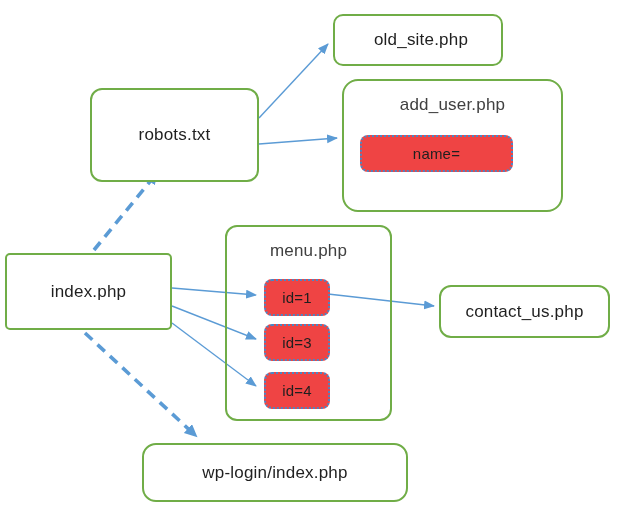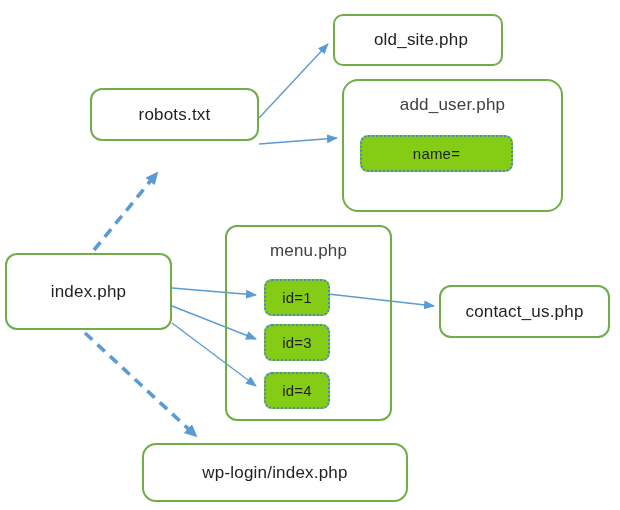--- a/index.html
+++ b/index.html
@@ -41,21 +41,21 @@
     position: absolute;
     left: 0; right: 0;
     top: 14px;
     text-align: center;
     font-size: 17px;
     color: #404040;
   }
   .param {
     position: absolute;
     box-sizing: border-box;
-    background: #84cc16;
+    background: #ef4444;
     border: 2px dotted #4a86c5;
     border-radius: 8px;
     display: flex;
     align-items: center;
     justify-content: center;
     font-size: 15px;
     color: #1f1f1f;
     text-align: center;
   }
 </style>
@@ -78,25 +78,25 @@
     <line x1="85" y1="333" x2="196" y2="436" stroke="#5B9BD5" stroke-width="3.6" stroke-dasharray="10 7" marker-end="url(#ahBig)"></line>
 
     <line x1="259" y1="118" x2="328" y2="44" stroke="#5B9BD5" stroke-width="1.4" marker-end="url(#ah)"></line>
     <line x1="259" y1="144" x2="337" y2="138" stroke="#5B9BD5" stroke-width="1.4" marker-end="url(#ah)"></line>
     <line x1="172" y1="288" x2="256" y2="295" stroke="#5B9BD5" stroke-width="1.4" marker-end="url(#ah)"></line>
     <line x1="172" y1="306" x2="256" y2="339" stroke="#5B9BD5" stroke-width="1.4" marker-end="url(#ah)"></line>
     <line x1="172" y1="323" x2="256" y2="386" stroke="#5B9BD5" stroke-width="1.4" marker-end="url(#ah)"></line>
     <line x1="328" y1="294" x2="434" y2="306" stroke="#5B9BD5" stroke-width="1.4" marker-end="url(#ah)"></line>
   </svg>
 
-  <div class="node" style="left:5px; top:253px; width:167px; height:77px; border-radius:12px;">
+  <div class="node" style="left:5px; top:253px; width:167px; height:77px; border-radius:5px;">
     <span>index.php</span>
   </div>
 
-  <div class="node" style="left:90px; top:88px; width:169px; height:53px; border-radius:12px;">
+  <div class="node" style="left:90px; top:88px; width:169px; height:94px; border-radius:12px;">
     <span>robots.txt</span>
   </div>
 
   <div class="node" style="left:333px; top:14px; width:170px; height:52px; border-radius:10px;padding-left:6px;">
     <span>old_site.php</span>
   </div>
 
   <div class="node container" style="left:342px; top:79px; width:221px; height:133px; border-radius:16px; background:#ffffff;">
     <div class="node-title">add_user.php</div>
     <div class="param" style="left:16px; top:54px; width:153px; height:37px;">

